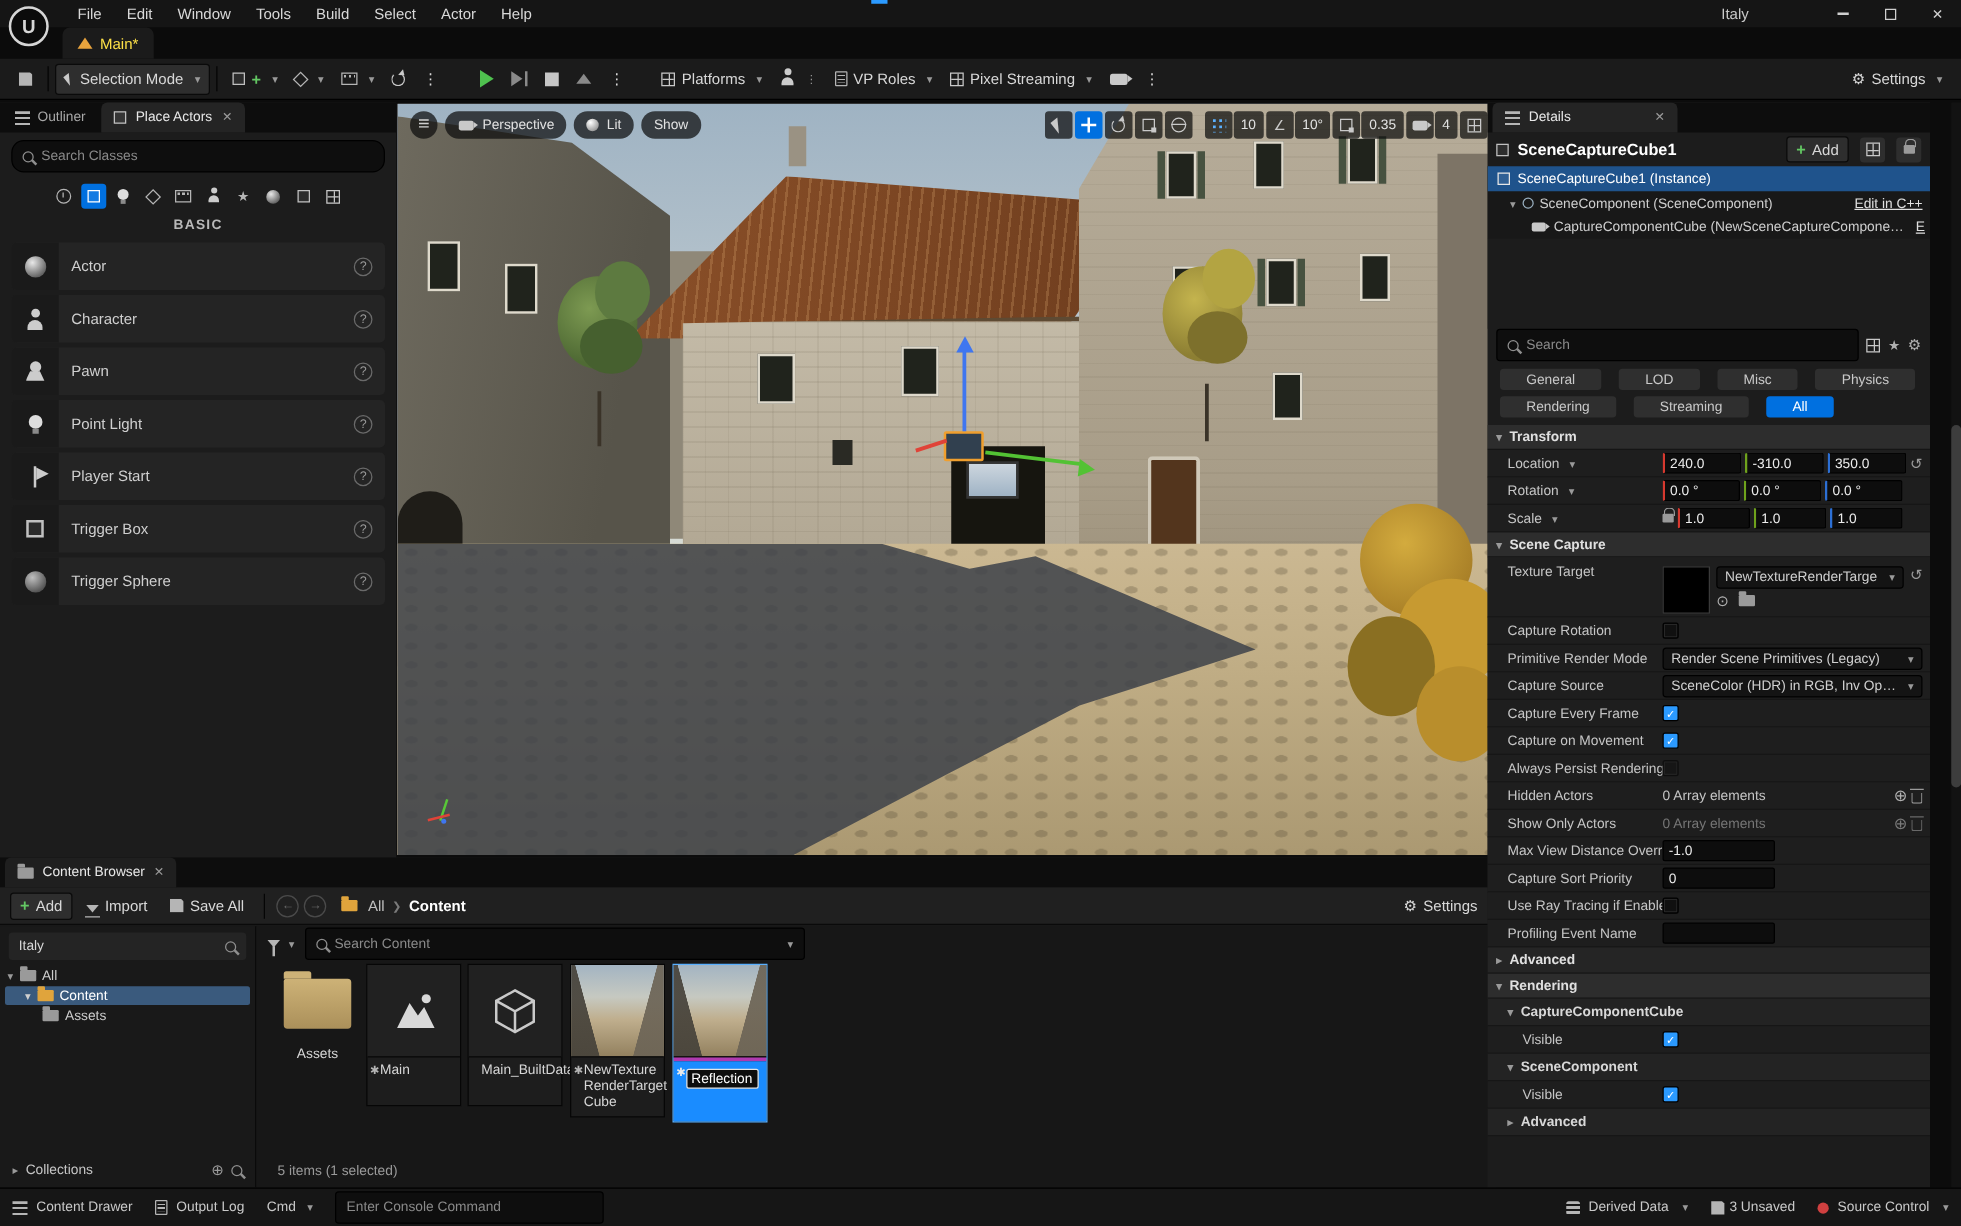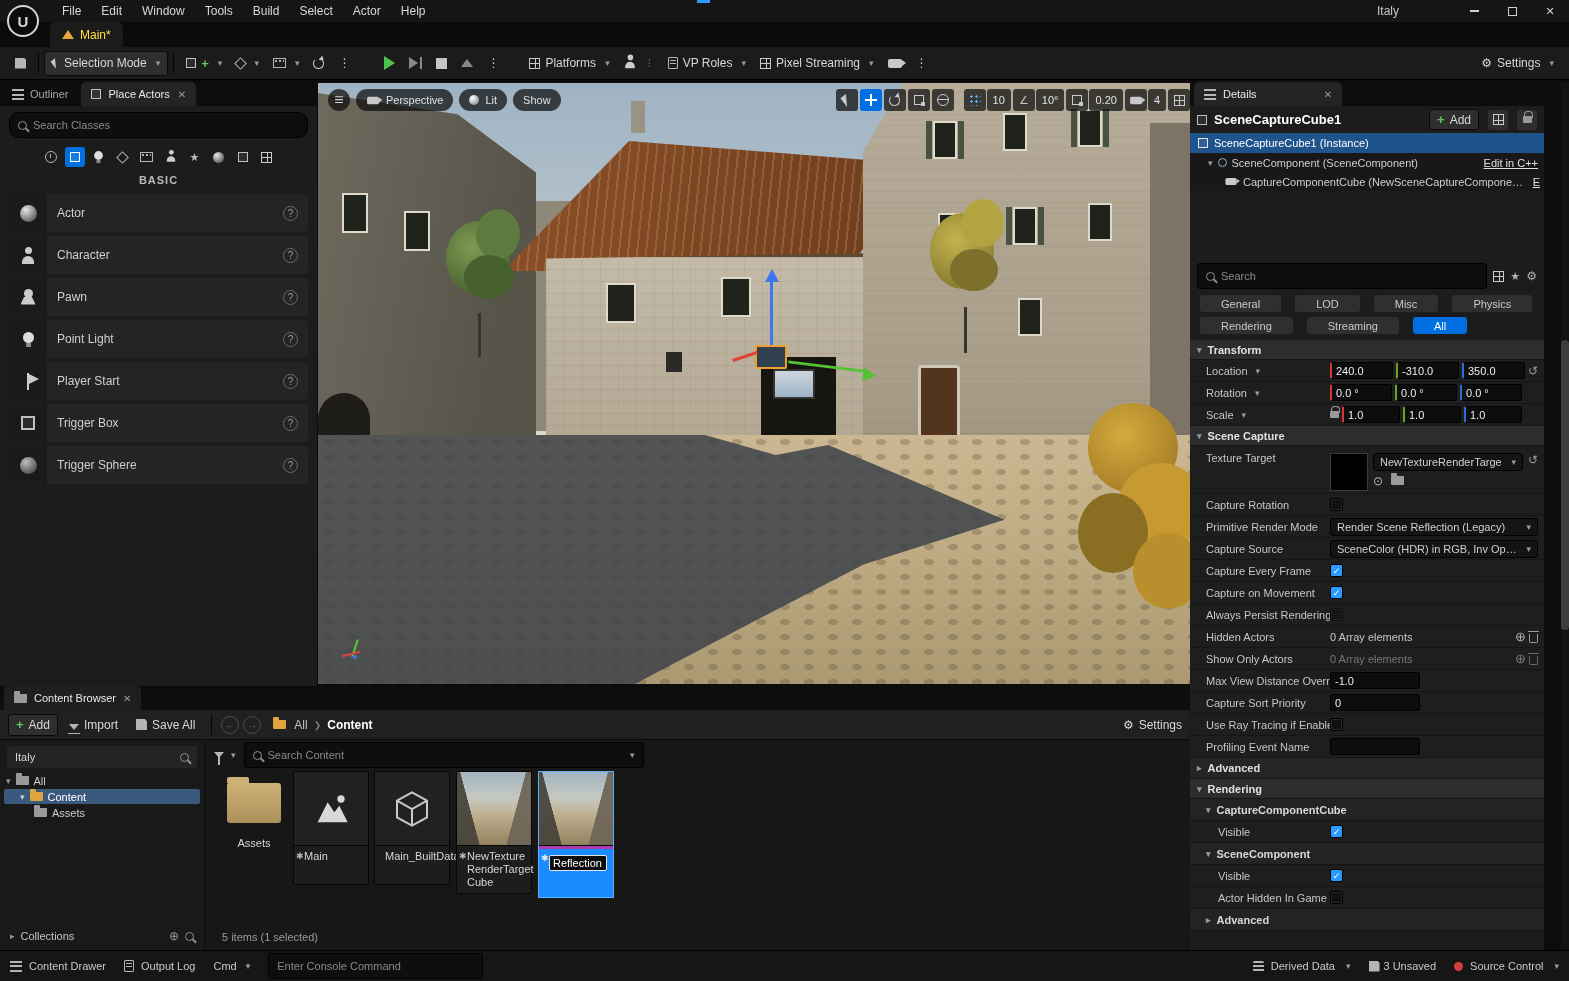--- a/index.html
+++ b/index.html
@@ -434,21 +434,21 @@
           <span class="i-gsnap"></span>
         </span>
       <span class="vchip">10</span>
       <span class="vbtn">
           <span style="color:#c9c9c9;font-size:11px">∠</span>
         </span>
       <span class="vchip">10°</span>
       <span class="vbtn">
           <span class="i-scl"></span>
         </span>
-      <span class="vchip">0.20</span>
+      <span class="vchip">0.35</span>
       <span class="vbtn">
           <span class="i-cam" style="transform:scale(.85)"></span>
         </span>
       <span class="vchip">4</span>
       <span class="vbtn">
           <span class="i-max"></span>
         </span>
     </div>
   </div>
 
@@ -688,21 +688,21 @@
     <div class="prow">
       <span class="lb">Capture Rotation</span>
       <span class="vv">
           <span class="cb"></span>
         </span>
     </div>
     <div class="prow">
       <span class="lb">Primitive Render Mode</span>
       <span class="vv">
           <span class="dd" style="flex:1">
-            <span class="tx">Render Scene Reflection (Legacy)</span>
+            <span class="tx">Render Scene Primitives (Legacy)</span>
             <span class="chev">▾</span>
           </span>
         </span>
     </div>
     <div class="prow">
       <span class="lb">Capture Source</span>
       <span class="vv">
           <span class="dd" style="flex:1">
             <span class="tx">SceneColor (HDR) in RGB, Inv Opacity</span>
             <span class="chev">▾</span>
@@ -796,26 +796,20 @@
         <span>SceneComponent</span>
       </div>
     <div class="prow">
       <span class="lb" style="padding-left:28px">Visible</span>
       <span class="vv">
           <span class="cb on">
             <span>✓</span>
           </span>
         </span>
     </div>
-    <div class="prow">
-      <span class="lb" style="padding-left:28px">Actor Hidden In Game</span>
-      <span class="vv">
-          <span class="cb"></span>
-        </span>
-    </div>
     <div class="subsect">
         <span class="chev" style="margin:0">▸</span>
         <span>Advanced</span>
       </div>
   </div>
 
   <div class="ab" style="left:1561px;top:82px;width:8px;height:868px;background:#121212">
     <div style="margin-top:258px;height:290px;background:#3d3d3d;border-radius:4px"></div>
   </div>
 

